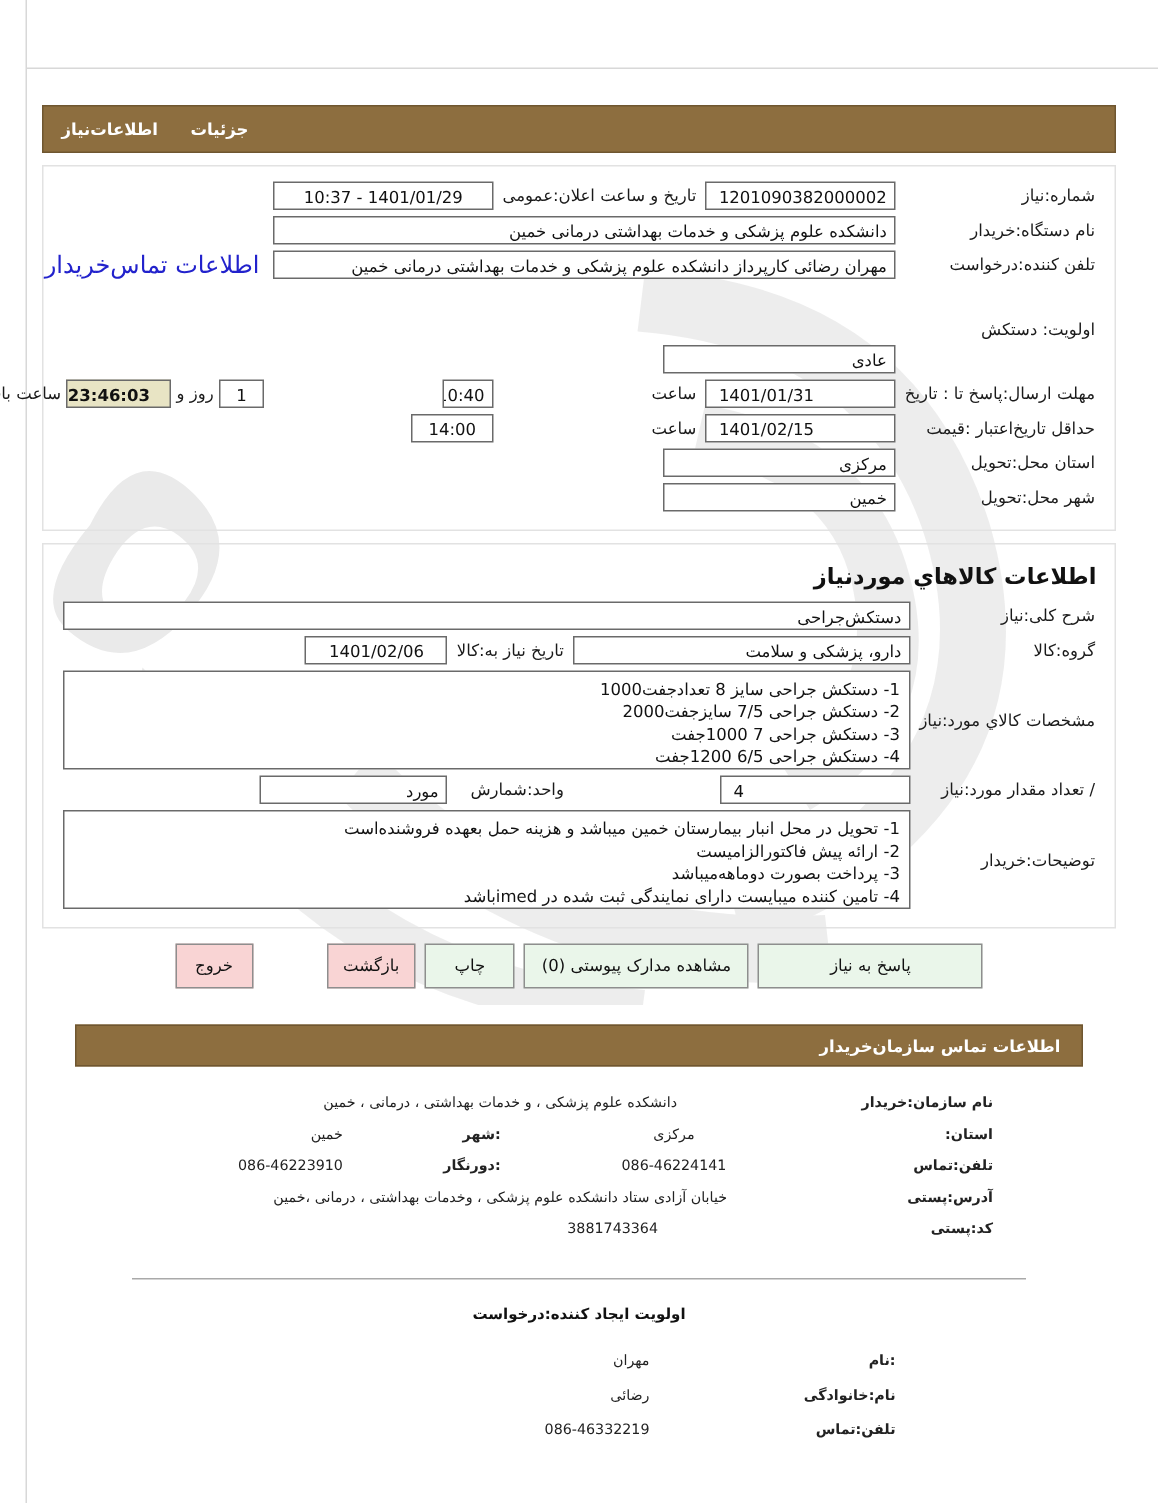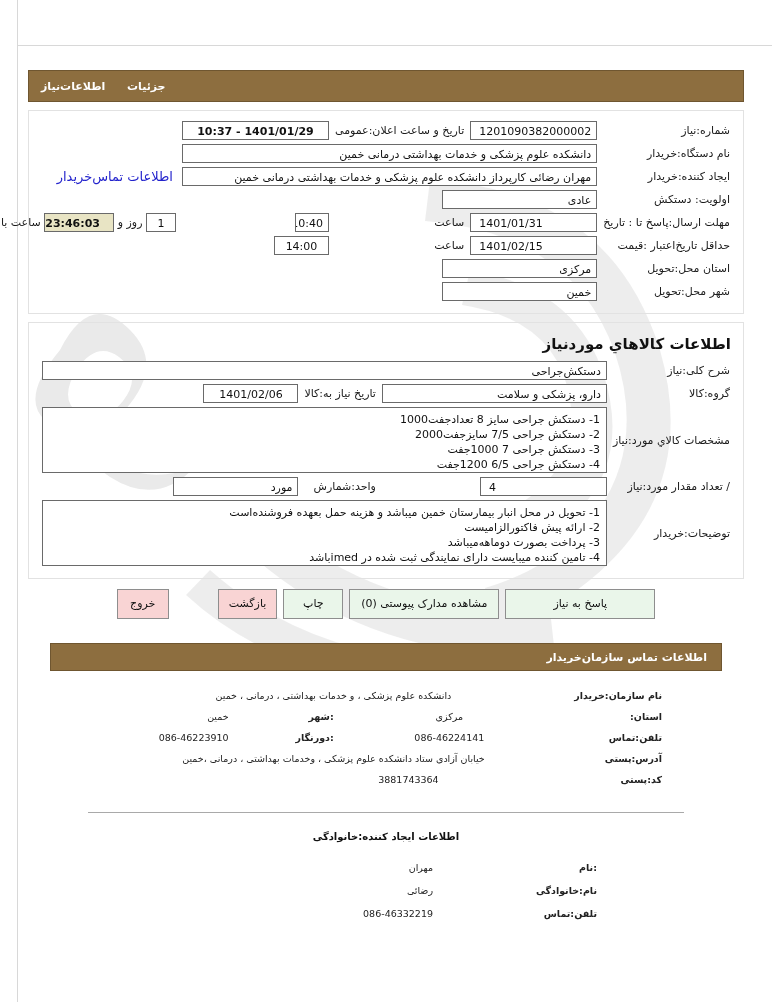--- a/index.html
+++ b/index.html
@@ -98,21 +98,21 @@
     text-align: right;
     overflow: hidden;
     white-space: nowrap;
   }
   .box.num { direction: ltr; text-align: left; padding-left: 8px; }
   .box.ctr { text-align: center; }
   .w-full { width: 100%; }
 
   .link {
     color: #2222cc;
-    font-size: 13px;
+    font-size: 16px;
     text-decoration: none;
     white-space: nowrap;
     cursor: pointer;
     text-align: center;
   }
 
   .timer-box {
     border: 1px solid #6a6a6a;
     background: #e8e4c4;
     height: 19px;
@@ -270,45 +270,45 @@
 
   <div class="panel">
     <table class="form">
       <tbody>
           <tr>
         <td class="lbl">شماره:نیاز</td>
         <td style="width:165px;">
           <span class="box num">1201090382000002</span>
         </td>
         <td class="lbl">تاریخ و ساعت اعلان:عمومی</td>
-        <td style="width:150px;font-weight:bold;">
+        <td style="width:150px;">
           <span class="box ctr">1401/01/29 - 10:37</span>
         </td>
         <td style="width:auto;"></td>
       </tr>
       <tr>
         <td class="lbl">نام دستگاه:خریدار</td>
         <td colspan="3">
           <span class="box w-full">دانشکده علوم پزشکی و خدمات بهداشتی  درمانی خمین</span>
         </td>
         <td></td>
       </tr>
       <tr>
-        <td class="lbl">ایجاد کننده:خریدار</td>
+        <td class="lbl">تلفن کننده:درخواست</td>
         <td colspan="3">
           <span class="box w-full">مهران  رضائی کارپرداز دانشکده علوم پزشکی و خدمات بهداشتی  درمانی خمین</span>
         </td>
         <td style="padding-right:6px;">
           <a class="link" href="#">اطلاعات تماس‌خریدار</a>
         </td>
       </tr>
       <tr>
         <td class="lbl">اولویت: دستکش</td>
         <td colspan="3" style="padding-left:160px;">
-          <span class="box" style="width:155px;">عادی</span>
+          <span class="box" style="width:155px;margin-top:40px;">عادی</span>
         </td>
         <td></td>
       </tr>
       <tr>
         <td class="lbl">مهلت ارسال:پاسخ   تا : تاریخ</td>
         <td>
           <span class="box num">1401/01/31</span>
         </td>
         <td class="lbl">ساعت</td>
         <td style="padding-left:95px;">
@@ -443,21 +443,21 @@
       </tr>
       <tr>
         <td class="clbl">کد:پستی</td>
         <td class="cval mid ltr" colspan="3" style="text-align:center;padding-right:0;padding-left:150px;">3881743364</td>
       </tr>
     </tbody>
       </table>
 
     <hr class="divider">
 
-    <div class="block-title">اطلاعات ایجاد کننده:خانوادگی</div>
+    <div class="block-title">اولویت ایجاد کننده:درخواست</div>
 
     <table class="requester">
       <tbody>
           <tr>
         <td class="clbl">:نام</td>
         <td class="cval">مهران</td>
       </tr>
       <tr>
         <td class="clbl">نام:خانوادگی</td>
         <td class="cval">رضائی</td>

